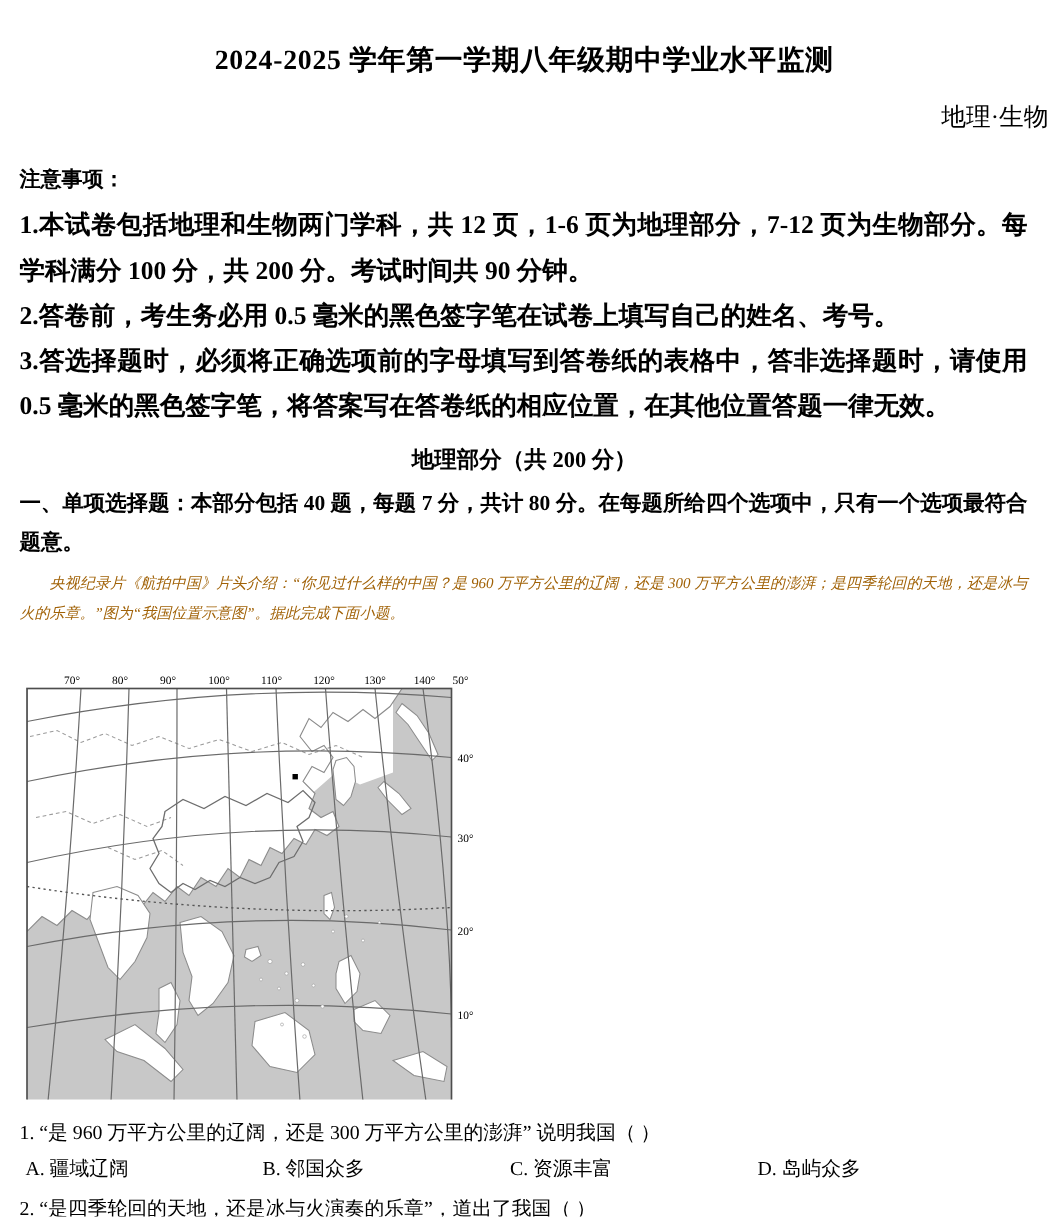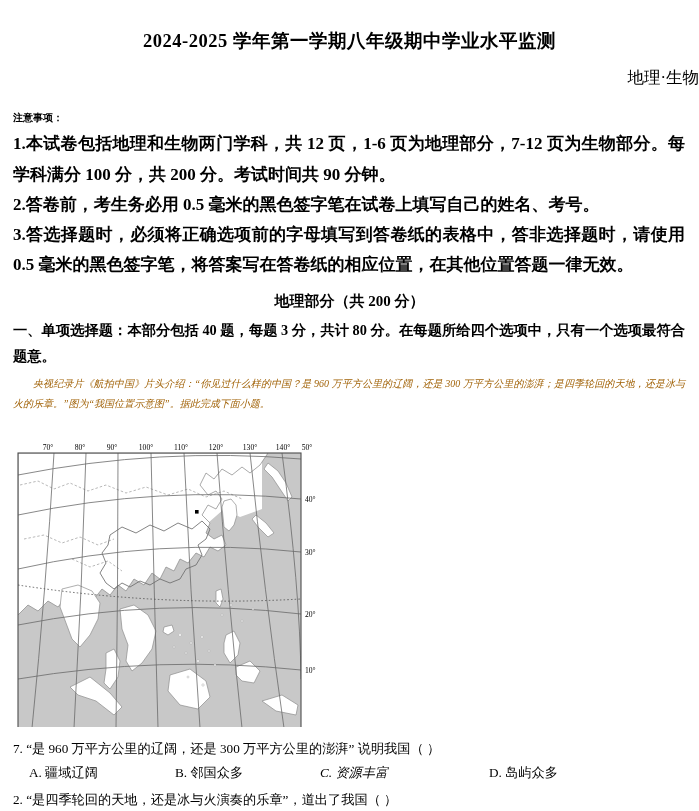--- a/index.html
+++ b/index.html
@@ -39,21 +39,21 @@
     line-height: 1.3;
   }
 
   
   .notice {
     margin: 22px 0 0 0;
     padding: 0 14px 0 13px;
   }
   .notice-head {
     font-weight: bold;
-    font-size: 10px;
+    font-size: 14px;
     line-height: 1.5;
     margin-bottom: 4px;
   }
   .notice-item {
     font-weight: bold;
     font-size: 17px;
     line-height: 1.78;
     text-align: justify;
     text-justify: inter-ideograph;
     margin: 0;
@@ -114,43 +114,43 @@
     padding-top: 2px;
     text-align: justify;
   }
   .q-options {
     position: relative;
     height: 28px;
     font-size: 13.2px;
     line-height: 28px;
   }
   .q-options .opt { position: absolute; white-space: nowrap; top: 0; }
-  .opt-a { left: 16px; }
+  .opt-a { left: 4px; }
   .opt-b { left: 162px; }
-  .opt-c { left: 307px; font-style: italic; }
-  .opt-d { left: 476px; }
+  .opt-c { left: 327px; }
+  .opt-d { left: 492px; }
 </style>
 </head>
 <body>
 
 <div class="page">
 
   <div class="doc-title">2024-2025 学年第一学期八年级期中学业水平监测</div>
   <div class="doc-subtitle">地理·生物</div>
 
   <div class="notice">
     <div class="notice-head">注意事项：</div>
     <p class="notice-item">1.本试卷包括地理和生物两门学科，共 12 页，1-6 页为地理部分，7-12 页为生物部分。每学科满分 100 分，共 200 分。考试时间共 90 分钟。</p>
     <p class="notice-item">2.答卷前，考生务必用 0.5 毫米的黑色签字笔在试卷上填写自己的姓名、考号。</p>
     <p class="notice-item">3.答选择题时，必须将正确选项前的字母填写到答卷纸的表格中，答非选择题时，请使用 0.5 毫米的黑色签字笔，将答案写在答卷纸的相应位置，在其他位置答题一律无效。</p>
   </div>
 
   <div class="section-heading">地理部分（共 200 分）</div>
 
-  <div class="instruction">一、单项选择题：本部分包括 40 题，每题 3 分，共计 80 分。在每题所给四个选项中，只有一个选项最符合题意。</div>
+  <div class="instruction">一、单项选择题：本部分包括 40 题，每题 7 分，共计 80 分。在每题所给四个选项中，只有一个选项最符合题意。</div>
 
   <div class="material">央视纪录片《航拍中国》片头介绍：“你见过什么样的中国？是 960 万平方公里的辽阔，还是 300 万平方公里的澎湃；是四季轮回的天地，还是冰与火的乐章。”图为“我国位置示意图”。据此完成下面小题。</div>
 
   <div class="figure">
     <svg class="map-svg" width="345" height="288" viewBox="0 0 345 288">
       <defs>
         <clipPath id="mapclip">
           <rect x="8" y="14" width="283" height="275"></rect>
         </clipPath>
       </defs>
@@ -261,21 +261,21 @@
 
         <rect x="185" y="71" width="3.6" height="3.6" fill="#000000"></rect>
       </g>
 
       <rect x="8" y="14" width="283" height="275" fill="none" stroke="#4d4d4d" stroke-width="1.1"></rect>
     </svg>
   </div>
 
   <div class="questions">
 
-    <div class="q-stem">7. “是 960 万平方公里的辽阔，还是 300 万平方公里的澎湃” 说明我国（    ）</div>
+    <div class="q-stem">1. “是 960 万平方公里的辽阔，还是 300 万平方公里的澎湃” 说明我国（    ）</div>
     <div class="q-options">
       <span class="opt opt-a">A. 疆域辽阔</span>
       <span class="opt opt-b">B. 邻国众多</span>
       <span class="opt opt-c">C. 资源丰富</span>
       <span class="opt opt-d">D. 岛屿众多</span>
     </div>
 
     <div class="q-stem">2. “是四季轮回的天地，还是冰与火演奏的乐章”，道出了我国（    ）</div>
 
   </div>

